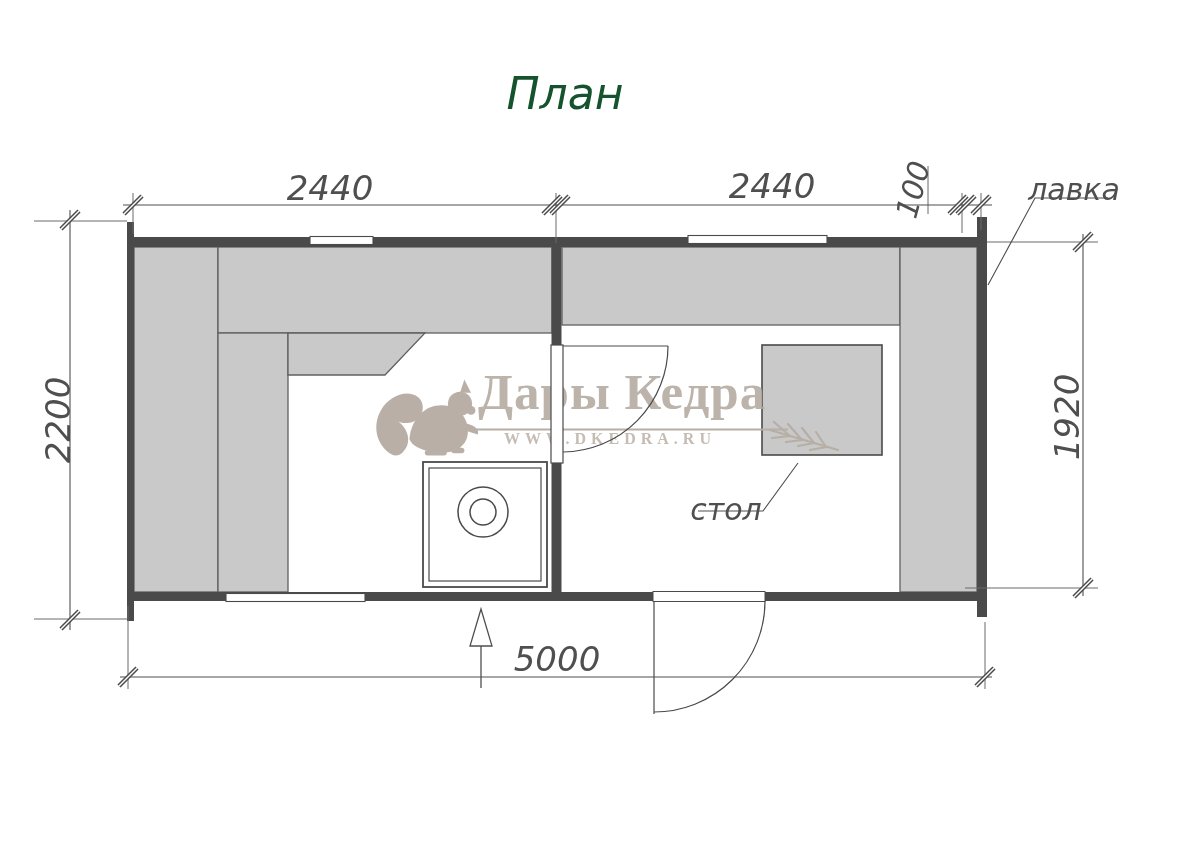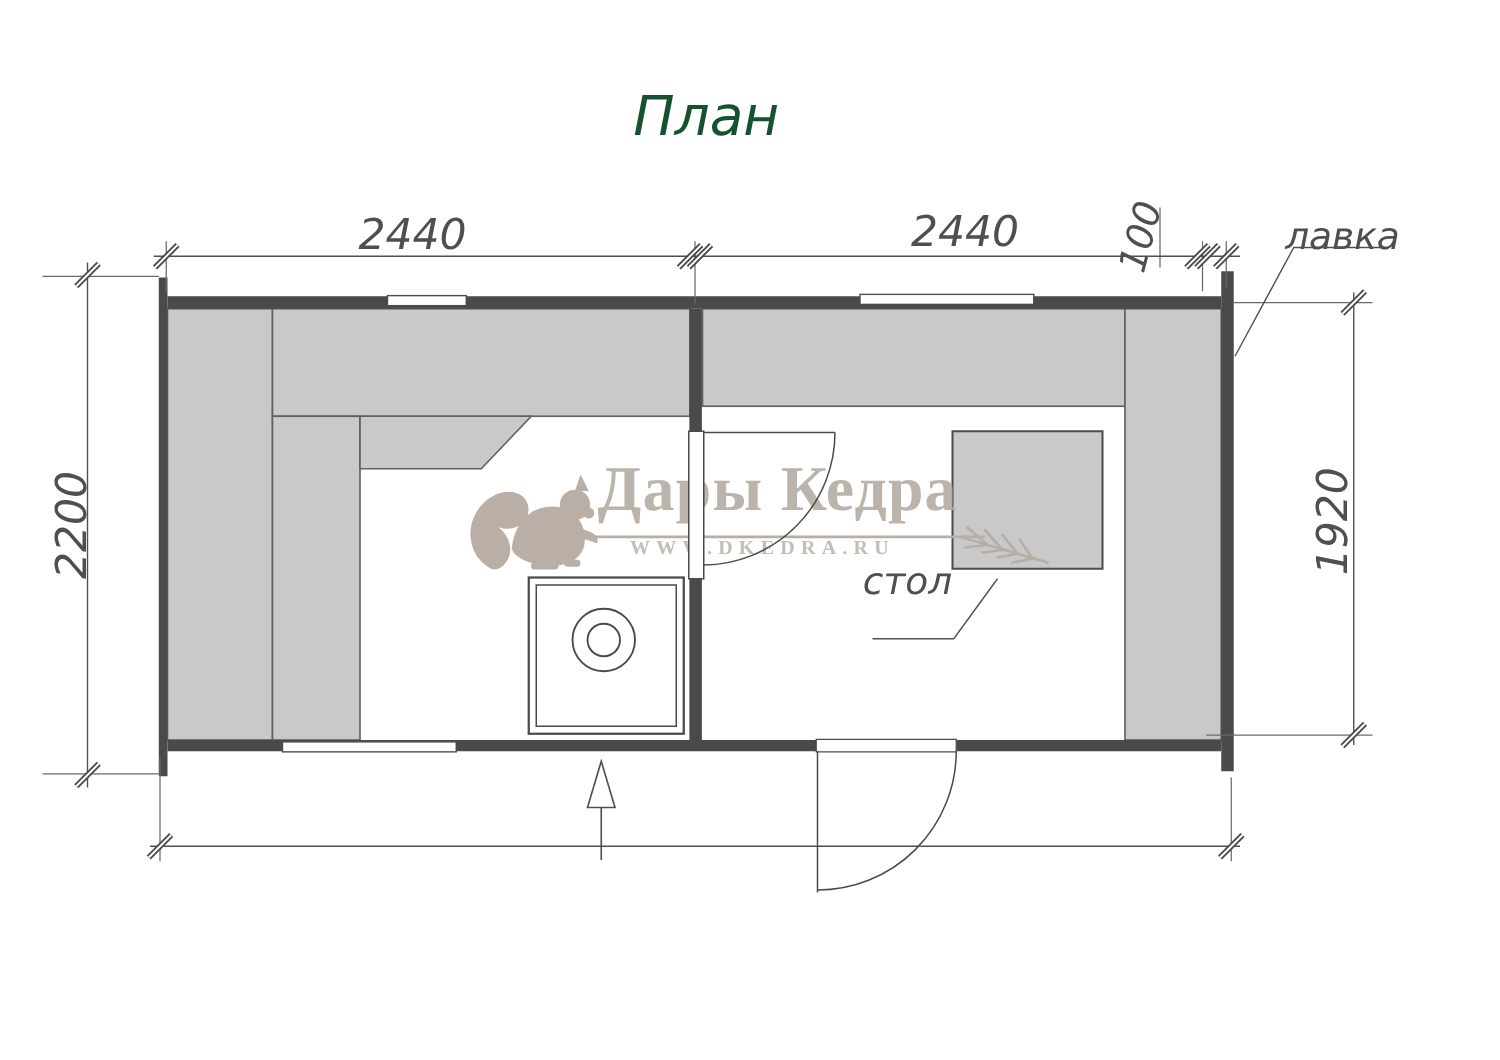--- a/index.html
+++ b/index.html
@@ -160,16 +160,17 @@
     </g>
   </svg>
 
   <div class="txt title" style="left:460px;top:68px;width:210px;">План</div>
 
   <div class="txt dim" style="left:255px;top:168px;width:150px;">2440</div>
   <div class="txt dim" style="left:697px;top:166px;width:150px;">2440</div>
   <div class="txt lbl rot75" style="left:858px;top:172px;width:110px;">100</div>
   <div class="txt dim rot90" style="left:-10px;top:400px;width:135px;">2200</div>
   <div class="txt dim rot90" style="left:999px;top:397px;width:135px;">1920</div>
+  <div class="txt dim" style="left:482px;top:639px;width:150px;">5000</div>
 
   <div class="txt lbl" style="left:1014px;top:160px;width:120px;margin-top:12px;">лавка</div>
-  <div class="txt lbl" style="left:666px;top:448px;width:120px;">стол</div>
+  <div class="txt lbl" style="left:666px;top:492px;width:120px;">стол</div>
 </div>
 
 </body></html>

